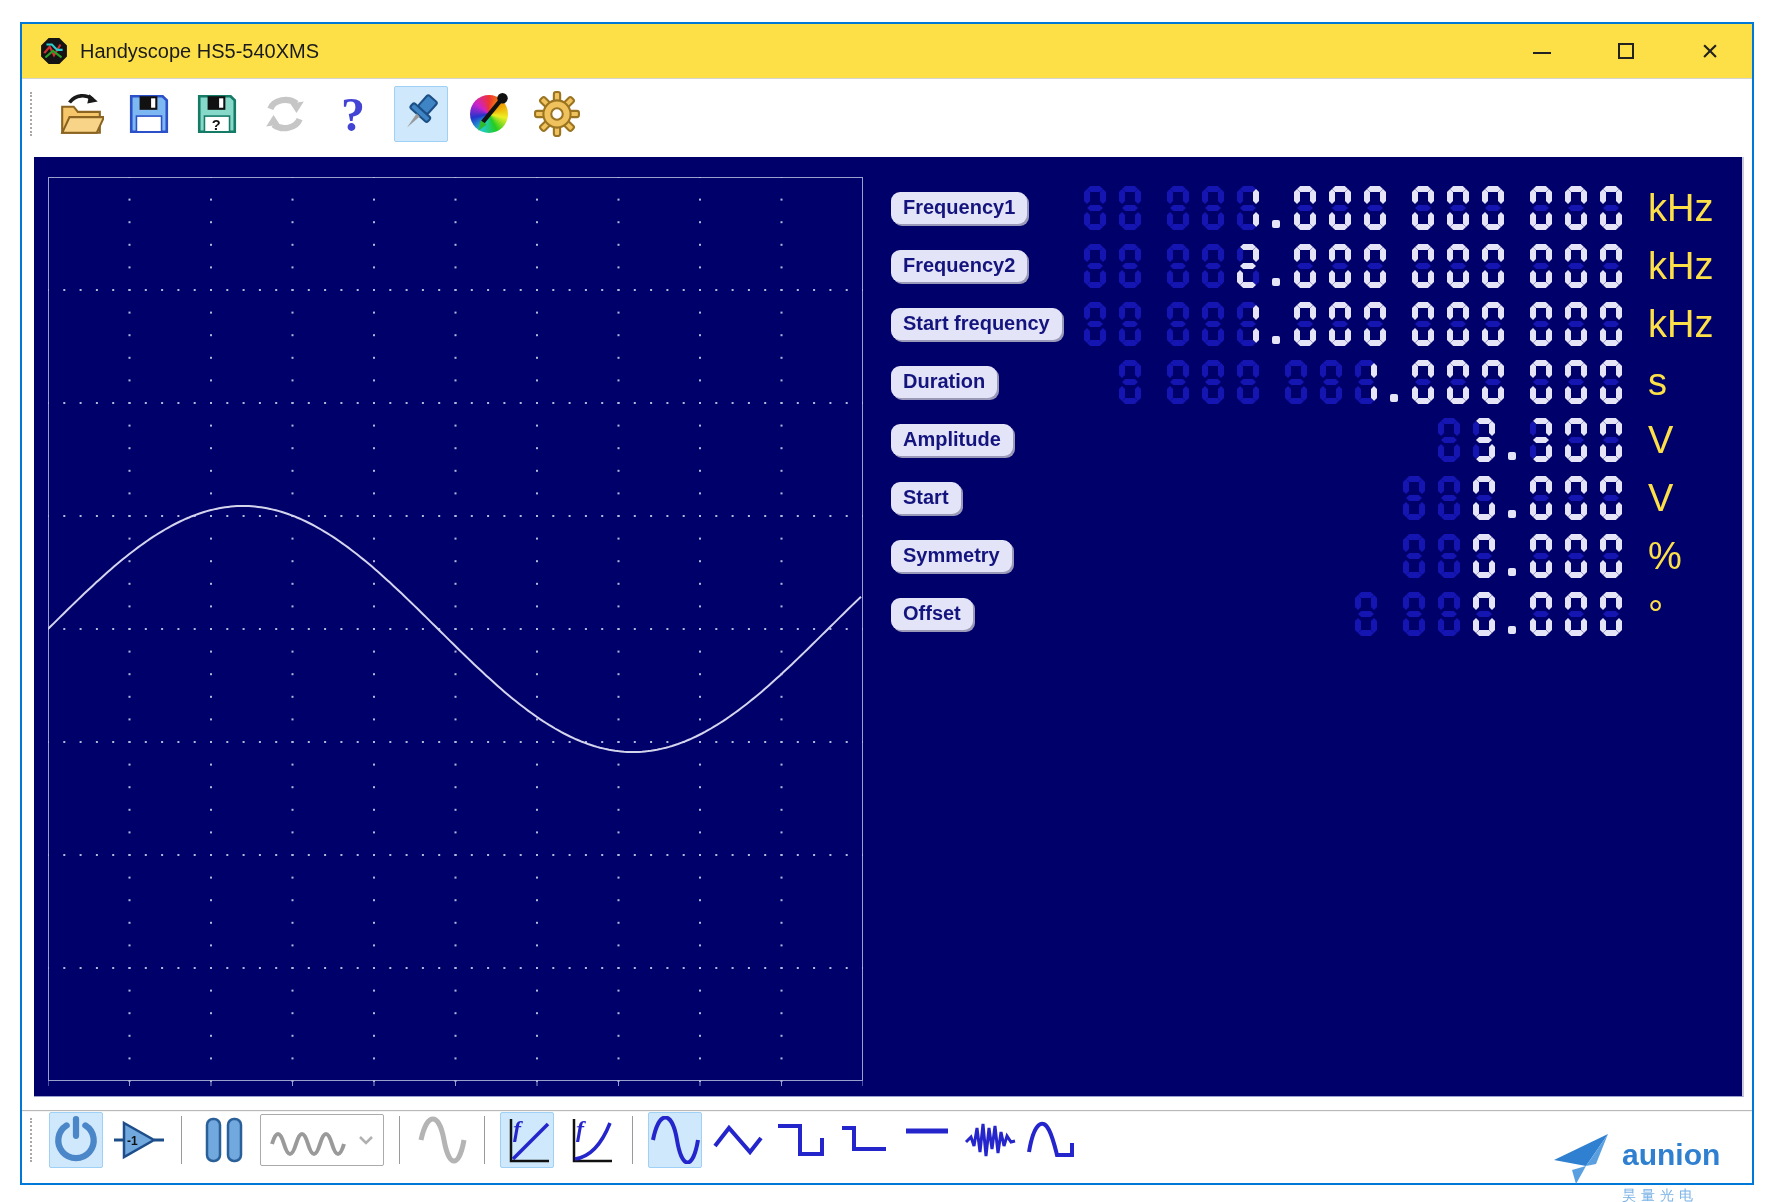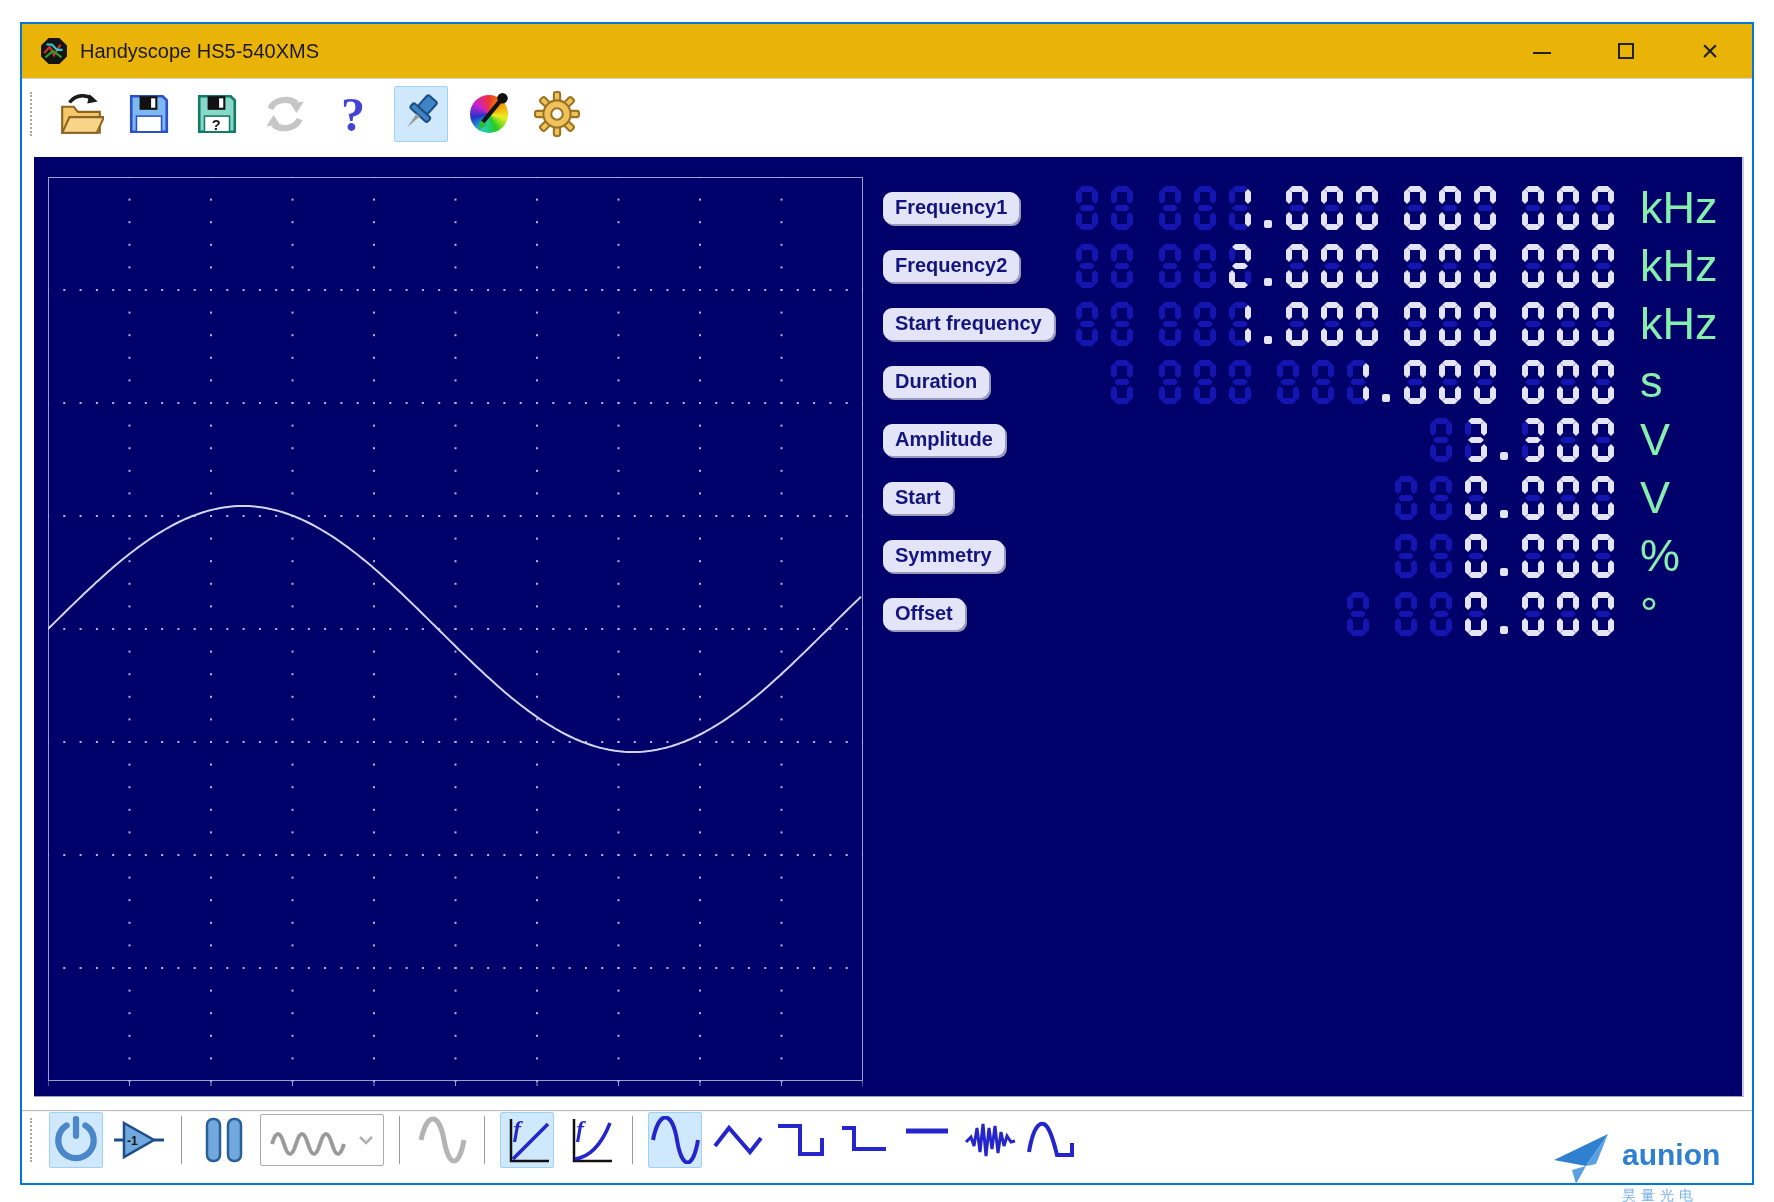--- a/index.html
+++ b/index.html
@@ -3,21 +3,21 @@
 <meta charset="utf-8">
 <style>
   * { margin:0; padding:0; box-sizing:border-box; }
   html,body { width:1774px; height:1202px; background:#fff; overflow:hidden;
               font-family:"Liberation Sans", sans-serif; }
 
   .window { position:absolute; left:20px; top:22px; width:1734px; height:1163px;
             background:#fff; border:2px solid #0078d7; }
 
   
-  .titlebar { position:relative; height:54px; background:#eab308; display:flex; align-items:center;
+  .titlebar { position:relative; height:54px; background:#fde047; display:flex; align-items:center;
               padding-left:18px; }
   .app-icon { width:28px; height:28px; margin-right:12px; }
   .title-text { font-size:20px; color:#1a1a1a; }
   .win-controls { position:absolute; right:0; top:0; height:100%; display:flex; }
   .win-btn { width:84px; height:100%; display:flex; align-items:center; justify-content:center; }
   .glyph-min { width:18px; border-bottom:2px solid #222; margin-top:4px; }
   .glyph-max { width:16px; height:16px; border:2px solid #222; }
   .glyph-close { font-size:30px; color:#222; line-height:1; font-weight:400; }
 
   
@@ -32,29 +32,29 @@
   .tb-btn.active { background:#cfe8fb; border-color:#9fd0f5; }
   .tb-btn.wide { width:124px; background:#fff; border:1px solid #ababab; height:52px; }
   .tb-sep { width:1px; height:48px; background:#9a9a9a; margin:0 6px; }
 
   
   .client { position:absolute; left:12px; top:133px; width:1710px; height:940px;
             background:#00006b; border-right:2px solid #c8c8dc; border-bottom:1px solid #9aa0cc; }
   .plot-wrap { position:absolute; left:14px; top:20px; }
 
   
-  .gen-row { position:absolute; left:0; width:100%; height:58px;text-align:center; }
+  .gen-row { position:absolute; left:8px; width:100%; height:58px;text-align:center; }
   .badge { position:absolute; left:849px; top:50%; transform:translateY(-50%);
            background:#e4e4f8; color:#14147e; font-weight:bold; font-size:20px;
            padding:4px 12px 5px; border-radius:9px; box-shadow:2px 2px 0 #9a9ab8;
            white-space:nowrap; }
   .segdisp { position:absolute; right:115px; top:50%; transform:translateY(-50%);
              display:flex; align-items:center; }
   .unit { position:absolute; left:1606px; top:50%; transform:translateY(-50%);
-          font-size:45px; color:#86efac; }
+          font-size:38px; color:#fde047; }
 
   
   .cell { position:relative; width:22px; height:44px; margin-right:13px; flex:none; }
   .seg { position:absolute; background:#1515b2; }
   .seg.lit { background:#e4e4f6; }
   .sh { height:6px; width:16px; left:3px;
         clip-path:polygon(0 50%,20% 0,80% 0,100% 50%,80% 100%,20% 100%); }
   .sv { width:6px; height:15px;
         clip-path:polygon(50% 0,100% 20%,100% 80%,50% 100%,0 80%,0 20%); }
   .s-a { top:0; } .s-g { top:19px; } .s-d { bottom:0; }

